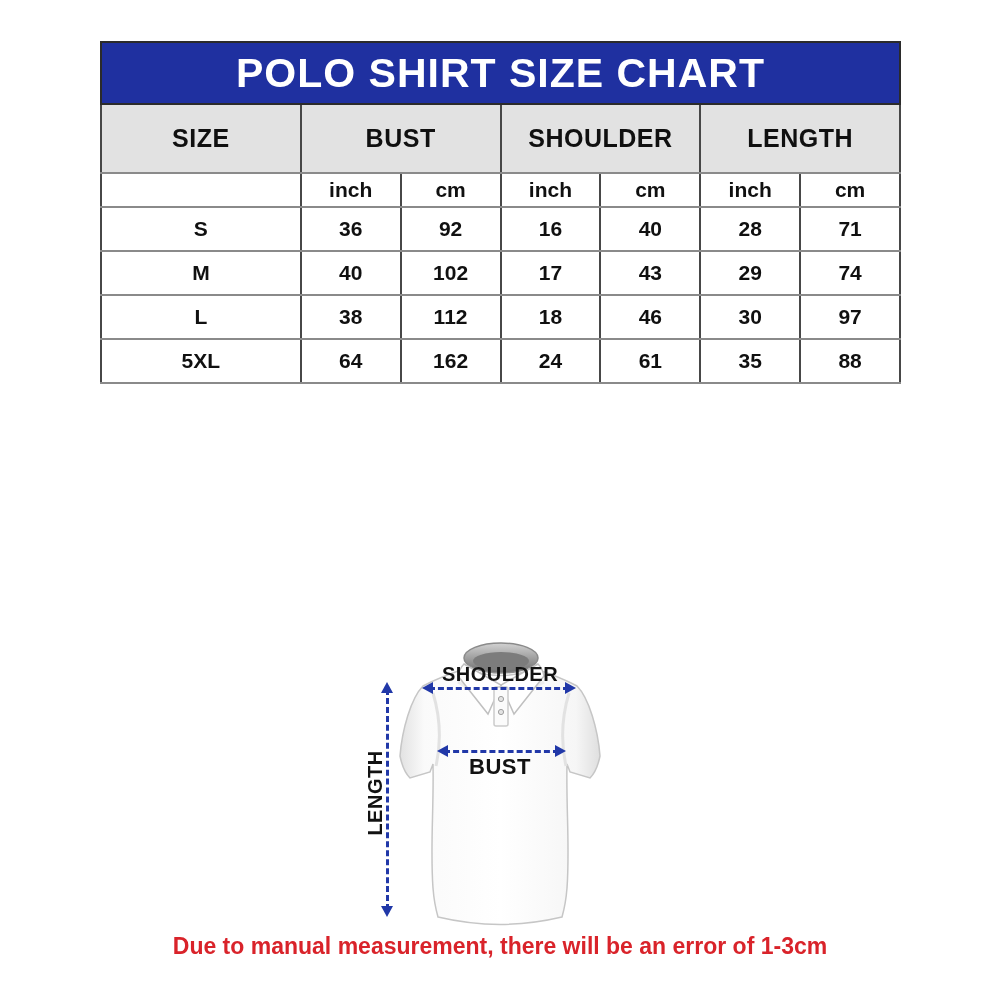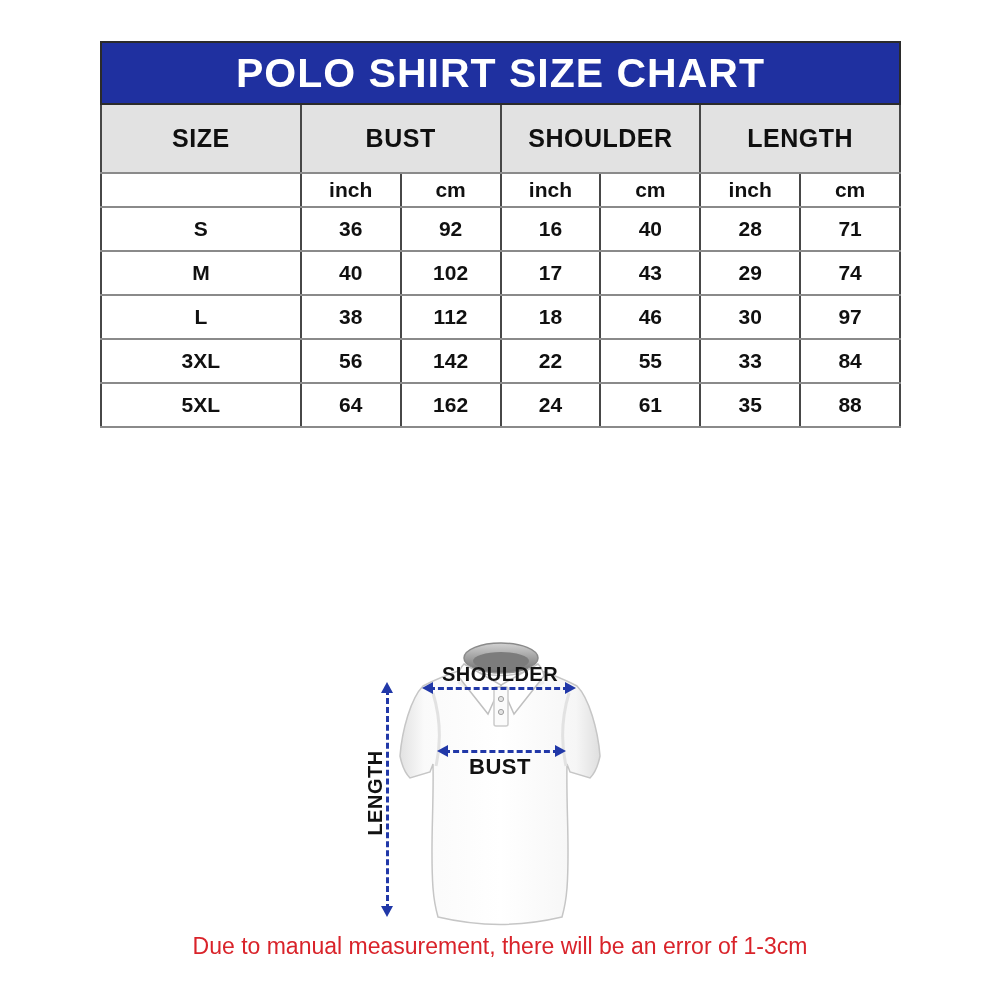--- a/index.html
+++ b/index.html
@@ -80,21 +80,21 @@
     border-left:6px solid transparent;border-right:6px solid transparent;
     border-top:11px solid var(--arrow-blue);
   }
   .shoulder-arrow{top:49px;left:83px;width:152px;height:3px;}
   .bust-arrow{top:112px;left:98px;width:127px;height:3px;}
   .length-arrow{top:45px;left:46px;width:3px;height:233px;}
 
   
   .note{
     position:absolute;top:933px;left:0;width:1000px;margin:0;text-align:center;
-    color:var(--note-red);font-size:23px;font-weight:normal;
+    color:var(--note-red);font-size:23px;font-weight:bold;
   }
 </style>
 </head>
 <body>
 
 <div class="page">
 
   <section class="chart">
     <header class="title-bar">
       <h1>POLO SHIRT SIZE CHART</h1>
@@ -148,29 +148,20 @@
           <tr>
             <th>L</th>
             <td>38</td>
             <td>112</td>
             <td>18</td>
             <td>46</td>
             <td>30</td>
             <td>97</td>
           </tr>
           <tr>
-            <th>3XL</th>
-            <td>56</td>
-            <td>142</td>
-            <td>22</td>
-            <td>55</td>
-            <td>33</td>
-            <td>84</td>
-          </tr>
-          <tr>
             <th>5XL</th>
             <td>64</td>
             <td>162</td>
             <td>24</td>
             <td>61</td>
             <td>35</td>
             <td>88</td>
           </tr>
         </tbody>
     </table>

